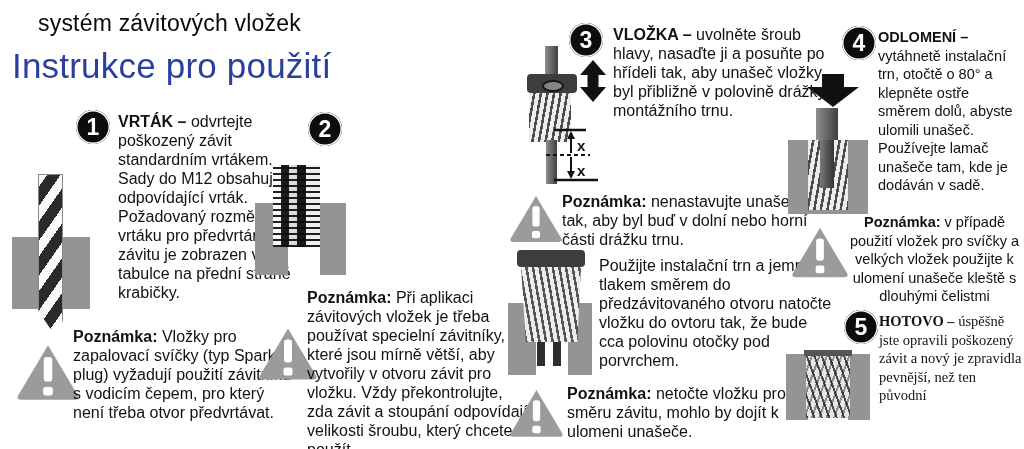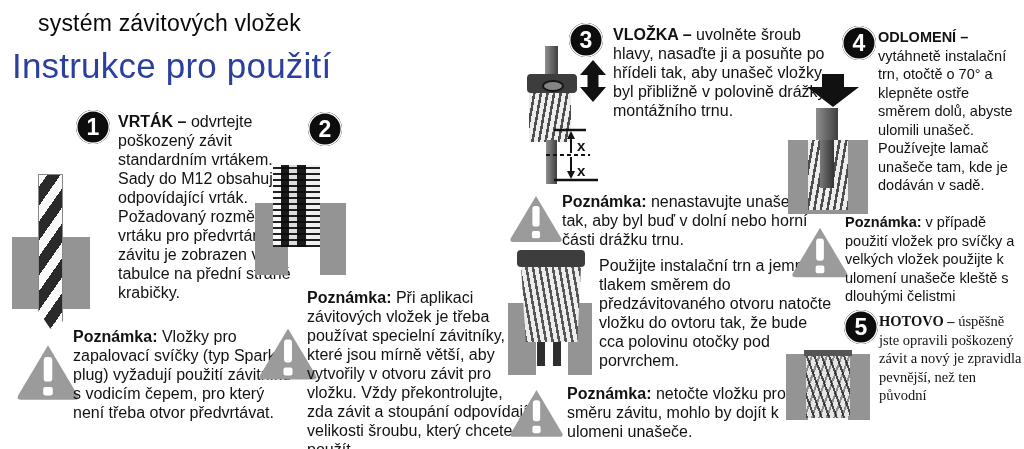--- a/index.html
+++ b/index.html
@@ -121,37 +121,37 @@
   <div class="abs t" style="left:599px;top:256px;width:234px;">Použijte instalační trn a jemným tlakem směrem do předzávitovaného otvoru natočte vložku do ovtoru tak, že bude cca polovinu otočky pod porvrchem.</div>
 
   <svg class="abs" style="left:509px;top:388px;" width="55" height="50" viewBox="0 0 60 54">
     <path d="M30 2 L58 49 Q60 53 55 53 L5 53 Q0 53 2 49 Z" fill="#9b9b9b"></path>
     <rect x="26" y="13" width="8" height="23" rx="3" fill="#fff"></rect>
       <rect x="25.5" y="41" width="9" height="8" rx="2" fill="#fff"></rect>
   </svg>
   <div class="abs t" style="left:567px;top:384px;width:246px;"><b>Poznámka:</b> <span>netočte vložku proti směru závitu, mohlo by dojít k ulomeni unašeče.</span></div>
 
   <div class="abs badge" style="left:842px;top:26px;">4</div>
-  <div class="abs t4" style="left:878px;top:28px;width:146px;"><b>ODLOMENÍ –</b> <span>vytáhnetě instalační trn, otočtě o 70° a klepněte ostře směrem dolů, abyste ulomili unašeč. Používejte lamač unašeče tam, kde je dodáván v sadě.</span></div>
+  <div class="abs t4" style="left:878px;top:28px;width:146px;"><b>ODLOMENÍ –</b> <span>vytáhnetě instalační trn, otočtě o 80° a klepněte ostře směrem dolů, abyste ulomili unašeč. Používejte lamač unašeče tam, kde je dodáván v sadě.</span></div>
 
   <div class="abs" style="left:786px;top:74px;width:86px;height:142px;">
     <div class="abs arrstem" style="left:36px;top:0;width:22px;height:13px;"></div>
     <div class="abs arrhead" style="left:21px;top:13px;"></div>
     <div class="abs rod" style="left:30px;top:34px;width:22px;height:34px;"></div>
     <div class="abs blk" style="left:2px;top:66px;width:80px;height:74px;"></div>
     <div class="abs coil" style="left:22px;top:66px;width:40px;height:70px;"></div>
     <div class="abs" style="left:34px;top:66px;width:14px;height:48px;background:linear-gradient(90deg,#7a7a7a,#333);"></div>
   </div>
 
   <svg class="abs" style="left:791px;top:225px;" width="58" height="54" viewBox="0 0 60 54">
     <path d="M30 2 L58 49 Q60 53 55 53 L5 53 Q0 53 2 49 Z" fill="#9b9b9b"></path>
     <rect x="26" y="13" width="8" height="23" rx="3" fill="#fff"></rect>
       <rect x="25.5" y="41" width="9" height="8" rx="2" fill="#fff"></rect>
   </svg>
-  <div class="abs t4" style="left:845px;top:213px;width:179px;"><b>Poznámka:</b> <span>v případě použití vložek pro svíčky a velkých vložek použijte k ulomení unašeče kleště s dlouhými čelistmi</span></div>
+  <div class="abs t4" style="left:845px;top:213px;width:179px;text-align:center;"><b>Poznámka:</b> <span>v případě použití vložek pro svíčky a velkých vložek použijte k ulomení unašeče kleště s dlouhými čelistmi</span></div>
 
   <div class="abs badge" style="left:844px;top:310px;">5</div>
   <div class="abs t4" style="left:879px;top:312px;width:145px;font-family:Liberation Serif, serif;"><b>HOTOVO –</b> <span>úspěšně jste opravili poškozený závit a nový je zpravidla pevnější, než ten původní</span></div>
 
   <div class="abs" style="left:786px;top:350px;width:84px;height:72px;">
     <div class="abs blk" style="left:0;top:4px;width:22px;height:66px;"></div>
     <div class="abs blk" style="left:62px;top:4px;width:22px;height:66px;"></div>
     <div class="abs cross" style="left:20px;top:2px;width:44px;height:66px;"></div>
     <div class="abs" style="left:18px;top:0;width:48px;height:6px;background:#555;"></div>
   </div>

